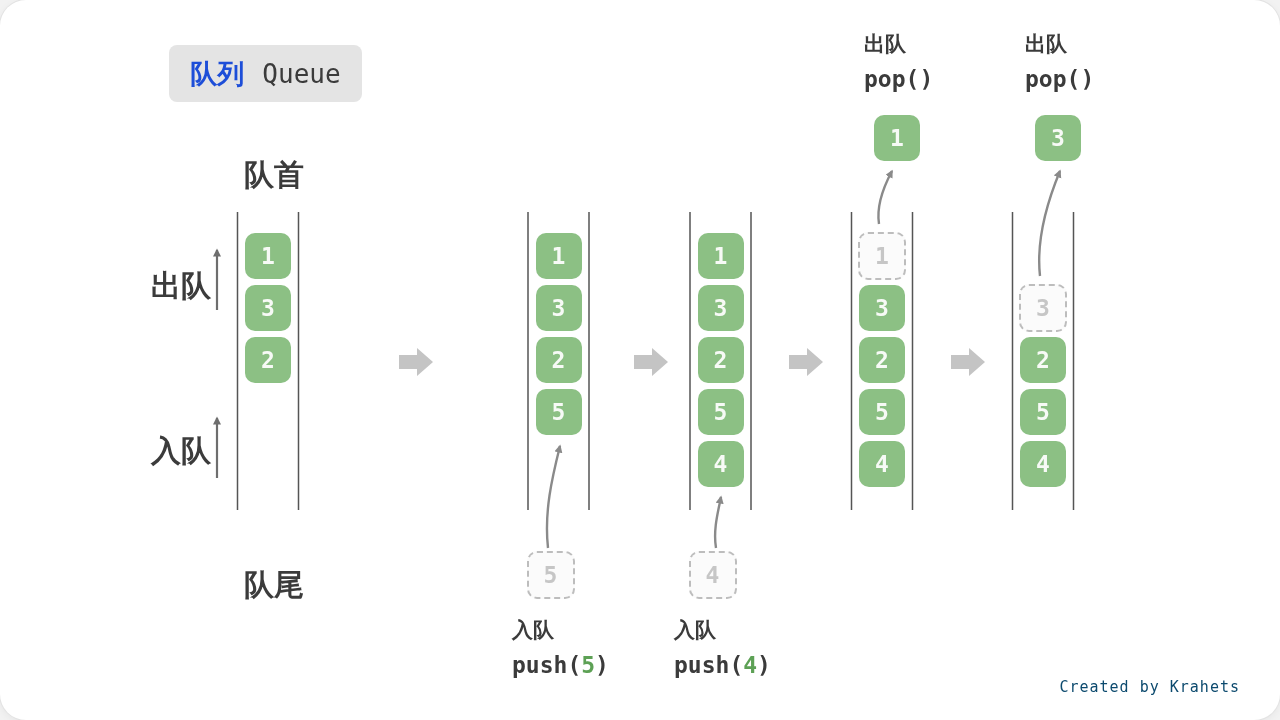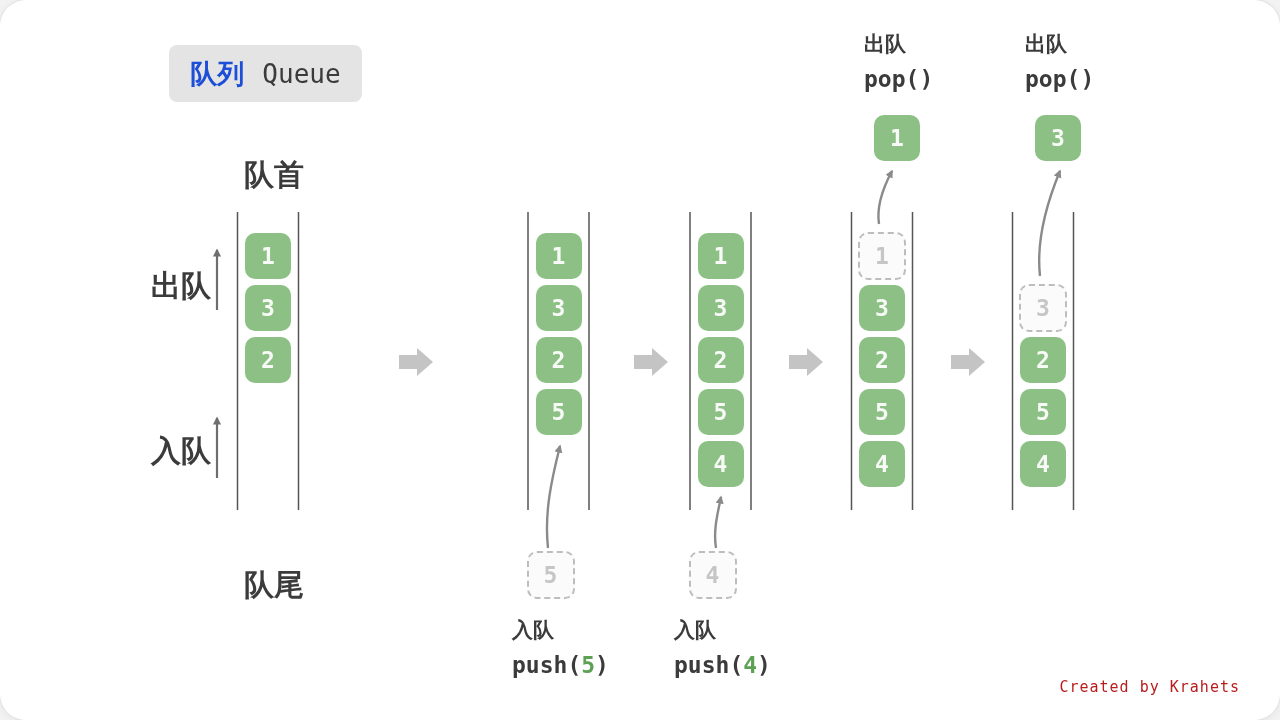--- a/index.html
+++ b/index.html
@@ -48,21 +48,21 @@
     font-family: "DejaVu Sans Mono", monospace;
     font-size: 23px; color: #3b3b3b; line-height: 37px; font-weight: 600;
     white-space: nowrap;
     text-align: right;
   }
   .op-label .code .arg { color: #5da155; font-weight: 700; }
 
   .watermark {
     position: absolute; right: 40px; bottom: 24px;
     font-family: "DejaVu Sans Mono", monospace;
-    font-size: 15px; color: #b91c1c; letter-spacing: 1px;
+    font-size: 15px; color: #0c4a6e; letter-spacing: 1px;
   }
 </style>
 </head>
 <body>
 
 <div class="canvas">
 
   <svg class="layer" viewBox="0 0 1280 720">
     <defs>
       <marker id="ah" markerWidth="9" markerHeight="9" refX="6.5" refY="4" orient="auto" markerUnits="userSpaceOnUse">

